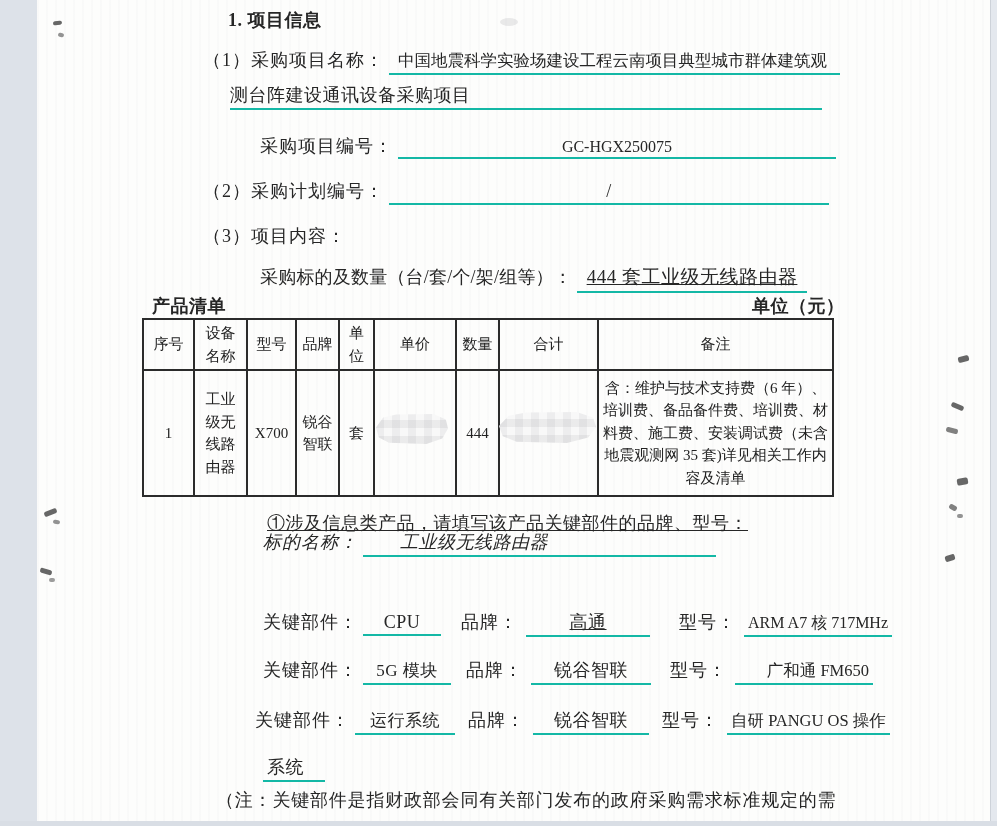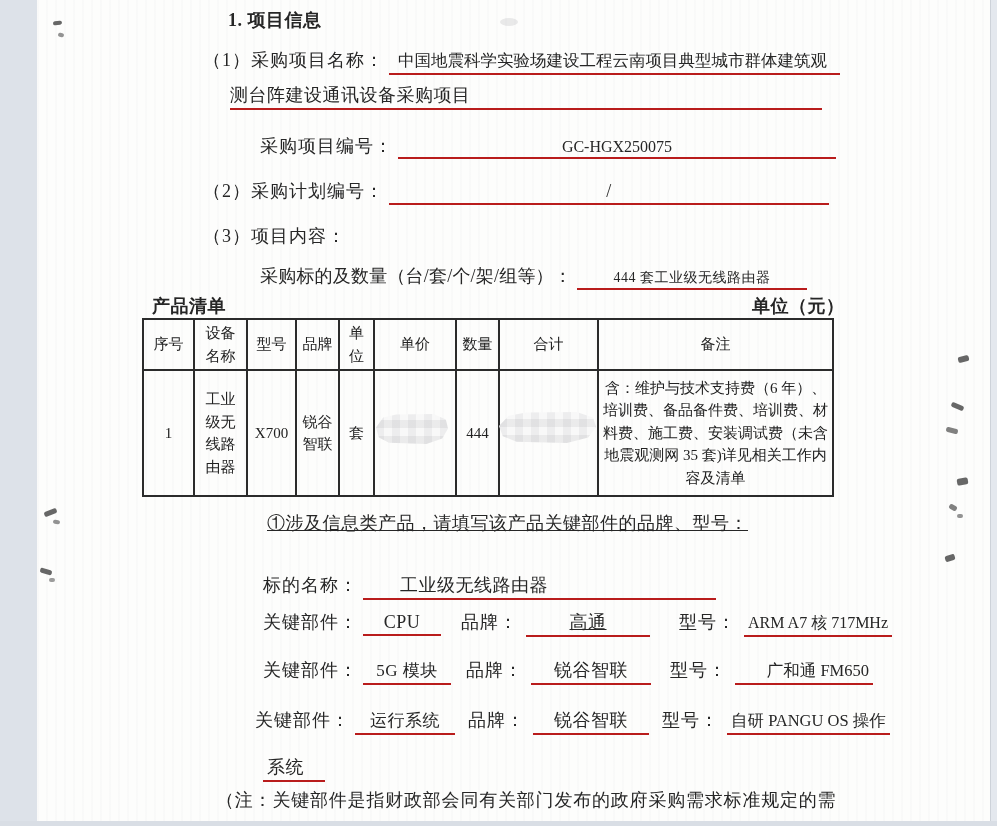--- a/index.html
+++ b/index.html
@@ -17,21 +17,21 @@
       #fdfdfc;
     border-right:1px solid #cdd2d9;
   }
   .edge-left{position:absolute;left:0;top:0;width:37px;height:826px;background:#dde2e9;border-right:1px solid #c6ccd5;}
   .edge-right{position:absolute;right:0;top:0;width:7px;height:826px;background:#e4e8ee;}
   .edge-bottom{position:absolute;left:0;bottom:0;width:997px;height:5px;background:#d9dee5;}
 
   
   .line{position:absolute;white-space:nowrap;color:#262626;font-size:18px;letter-spacing:0.5px;}
   .bold{font-weight:bold;}
-  .u{display:inline-block;border-bottom:2px solid #b91c1c;text-align:center;padding:0 4px 1px 4px;}
+  .u{display:inline-block;border-bottom:2px solid #14b8a6;text-align:center;padding:0 4px 1px 4px;}
   .u-left{text-align:left;}
   .u-right{text-align:right;}
   .lab{letter-spacing:1px;}
 
   
   table.products{
     position:absolute;left:142px;top:318px;
     border-collapse:collapse;table-layout:fixed;width:690px;
     font-size:15px;color:#222;
   }
@@ -88,21 +88,21 @@
     <span class="lab">（2）采购计划编号：</span>
     <span class="u" style="min-width:432px;">/</span>
   </div>
 
   <div class="line" style="left:203px;top:224px;">
     <span class="lab">（3）项目内容：</span>
   </div>
 
   <div class="line" style="left:260px;top:264px;">
     <span class="lab" style="letter-spacing:0.2px;margin-top:25px;">采购标的及数量（台/套/个/架/组等）：</span>
-    <span class="u" style="min-width:222px;font-size:14px;">444 套工业级无线路由器</span>
+    <span class="u" style="min-width:222px;font-size:19px;text-decoration:underline;">444 套工业级无线路由器</span>
   </div>
 
   <div class="line bold" style="left:152px;top:294px;">产品清单</div>
   <div class="line bold" style="left:752px;top:294px;">单位（元）</div>
 
   <table class="products">
     <colgroup>
       <col style="width:51px">
         <col style="width:53px">
         <col style="width:49px">
@@ -137,21 +137,21 @@
       <td class="c-remark">含：维护与技术支持费（6 年）、培训费、备品备件费、培训费、材料费、施工费、安装调试费（未含地震观测网 35 套)详见相关工作内容及清单</td>
     </tr>
   </tbody>
     </table>
 
   <div class="redact redact-1"></div>
   <div class="redact redact-2"></div>
 
   <div class="line" style="left:267px;top:511px;text-decoration:underline;">①涉及信息类产品，请填写该产品关键部件的品牌、型号：</div>
 
-  <div class="line" style="left:263px;top:573px;">
+  <div class="line" style="left:263px;top:530px;font-style:italic;">
     <span class="lab">标的名称：</span>
     <span class="u u-left" style="min-width:312px;padding-left:37px;">工业级无线路由器</span>
   </div>
 
   <div class="line" style="left:263px;top:610px;">
     <span class="lab">关键部件：</span>
     <span class="u" style="min-width:70px;">CPU</span>
     <span class="lab" style="margin-left:15px;">品牌：</span>
     <span class="u" style="min-width:116px;margin-left:3px;text-decoration:underline;">高通</span>
     <span class="lab" style="margin-left:24px;">型号：</span>

